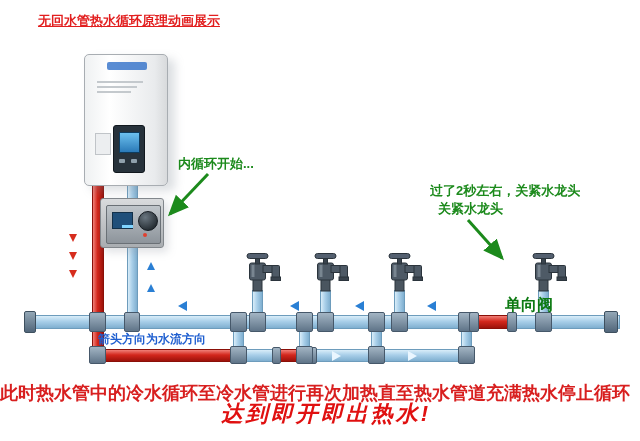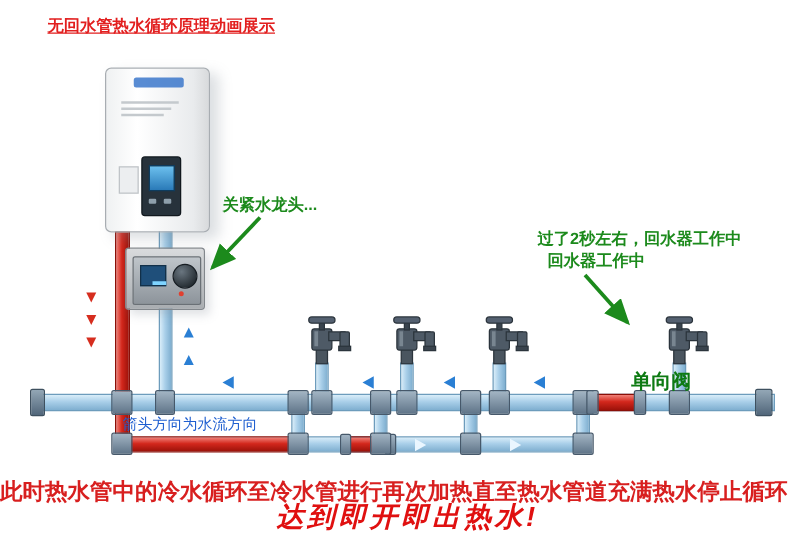--- a/index.html
+++ b/index.html
@@ -19,21 +19,21 @@
   .tri{width:0;height:0;}
   .tri-d-red{border-left:4px solid transparent;border-right:4px solid transparent;border-top:8px solid #d62d1e;}
   .tri-u-blue{border-left:4px solid transparent;border-right:4px solid transparent;border-bottom:8px solid #2a7fd4;}
   .tri-l-blue{border-top:5px solid transparent;border-bottom:5px solid transparent;border-right:9px solid #2a7fd4;}
   .tri-r-white{border-top:5px solid transparent;border-bottom:5px solid transparent;border-left:9px solid #eaf6ff;}
 
   
   .title{color:#e21f1f;font-size:13px;font-weight:bold;text-decoration:underline;}
   .green-note{color:#1c8a1c;font-size:13px;font-weight:bold;white-space:nowrap;}
   .valve-label{color:#0d7a12;font-size:16px;font-weight:bold;white-space:nowrap;}
-  .flow-note{color:#1f5fd0;font-size:12px;font-weight:normal;white-space:nowrap;}
+  .flow-note{color:#1f5fd0;font-size:12px;font-weight:bold;white-space:nowrap;}
   .process-note{width:100%;text-align:left;color:#d81f1f;font-size:18px;font-weight:bold;}
   .headline{width:100%;text-align:center;color:#e01010;font-size:22px;font-weight:bold;letter-spacing:3px;font-style:italic;}
 
   
   .heater{background:linear-gradient(90deg,#eff1f2,#ffffff 30%,#e9ebed 85%,#d8dadc);
           border:1px solid #a8adb2;border-radius:5px;box-shadow:7px 5px 10px rgba(130,140,150,.28);}
   .h-logo{position:absolute;left:22px;top:7px;width:40px;height:8px;background:#2f6fc8;border-radius:2px;opacity:.8;}
   .h-line{position:absolute;left:12px;height:2px;background:#c4c9cd;}
   .l1{top:26px;width:46px}.l2{top:31px;width:40px}.l3{top:36px;width:34px}
   .h-sticker{position:absolute;left:10px;top:78px;width:14px;height:20px;background:#eceef0;border:1px solid #c0c4c8;}
@@ -173,21 +173,21 @@
   <svg class="abs" style="left:462px;top:214px" width="52" height="52">
     <defs>
         <marker id="ah2" markerWidth="8" markerHeight="8" refX="6" refY="3" orient="auto">
           <path d="M0,0 L7,3 L0,6 Z" fill="#1c8a1c"></path>
         </marker>
       </defs>
     <line x1="6" y1="6" x2="40" y2="44" stroke="#1c8a1c" stroke-width="3" marker-end="url(#ah2)"></line>
   </svg>
 
   <div class="abs title" style="left:38px;top:12px">无回水管热水循环原理动画展示</div>
-  <div class="abs green-note" style="left:178px;top:155px">关紧水龙头...</div>
-  <div class="abs green-note" style="left:430px;top:182px">过了2秒左右，回水器工作中</div>
-  <div class="abs green-note" style="left:438px;top:200px">回水器工作中</div>
+  <div class="abs green-note" style="left:178px;top:155px">内循环开始...</div>
+  <div class="abs green-note" style="left:430px;top:182px">过了2秒左右，关紧水龙头</div>
+  <div class="abs green-note" style="left:438px;top:200px">关紧水龙头</div>
   <div class="abs valve-label" style="left:505px;top:295px">单向阀</div>
   <div class="abs flow-note" style="left:98px;top:331px">箭头方向为水流方向</div>
   <div class="abs process-note" style="left:0;top:381px">此时热水管中的冷水循环至冷水管进行再次加热直至热水管道充满热水停止循环</div>
   <div class="abs headline" style="left:0;top:399px">达到即开即出热水!</div>
 
 </div>
 
 </body></html>

